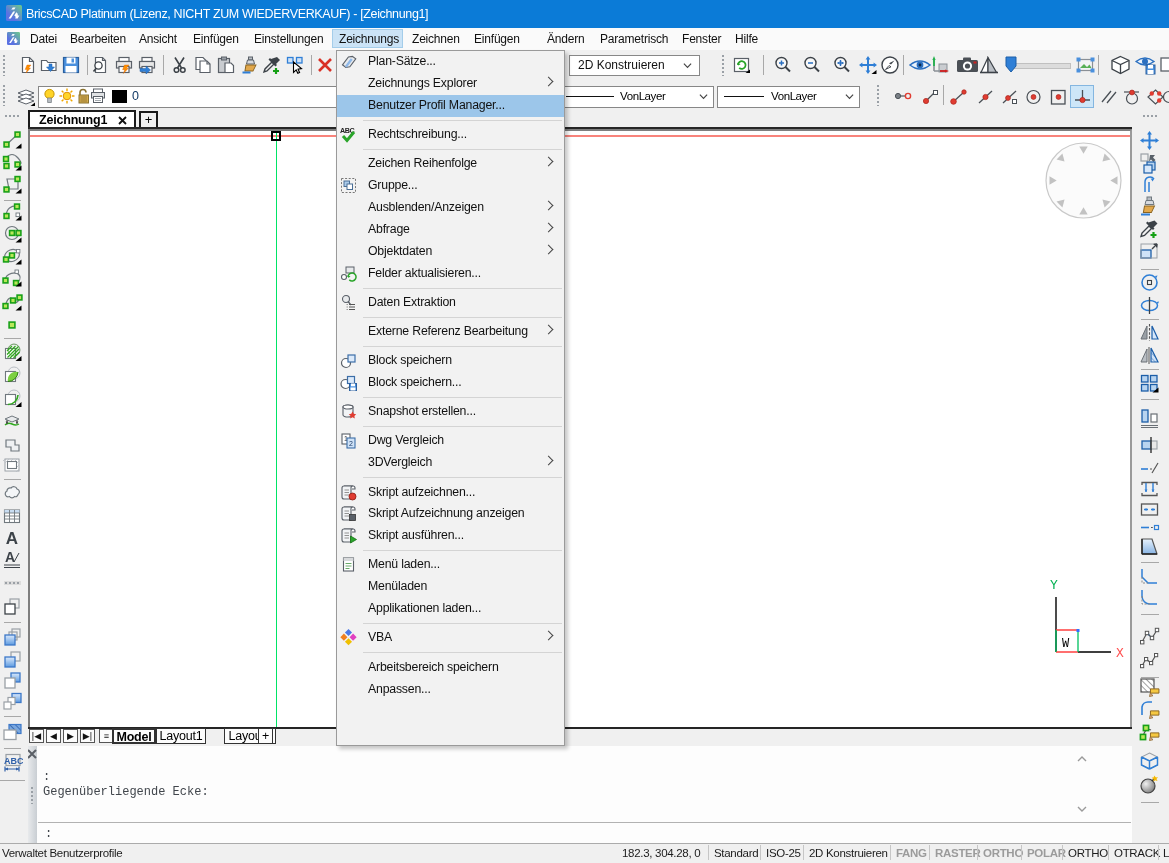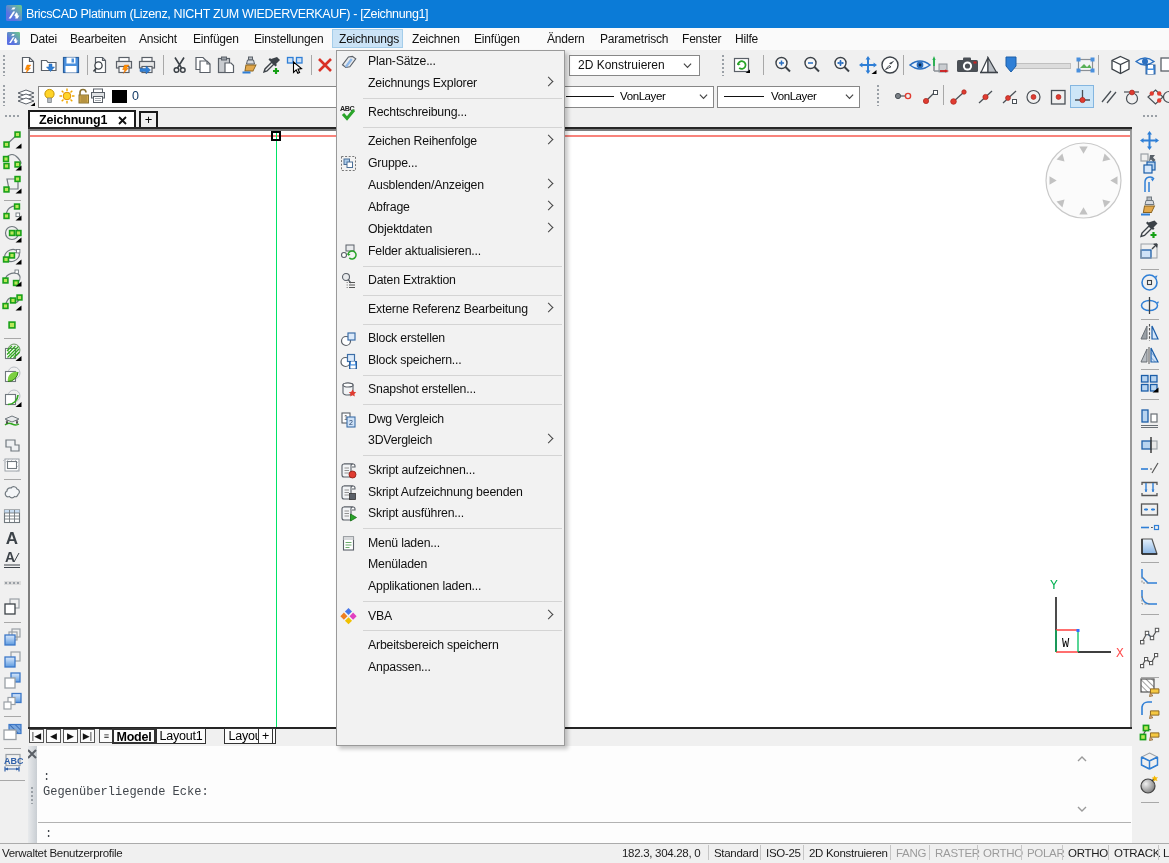--- a/index.html
+++ b/index.html
@@ -39,21 +39,21 @@
   .ltab{position:absolute;top:728px;height:16px;background:#fcfcfc;border:1px solid #333;box-sizing:border-box;font-size:12.5px;line-height:15px;text-align:center;letter-spacing:-0.2px;}
   
   #cmdpanel{left:28px;top:746px;width:1141px;height:97px;background:#fdfdfd;}
   #cmdstrip{left:28px;top:746px;width:9px;height:97px;background:linear-gradient(to right,#e8eaec,#c9ced3);}
   #cmdtext{left:43px;top:770px;font-family:"Liberation Mono",monospace;font-size:12px;color:#41464c;line-height:15px;white-space:pre;}
   #cmdline{left:38px;top:822px;width:1093px;height:21px;background:#fdfdfd;border-top:1px solid #b2b2b2;}
   #cmdline2{left:45px;top:827px;font-family:"Liberation Mono",monospace;font-size:12px;color:#41464c;}
   
   #statusbar{left:0;top:843px;width:1169px;height:20px;background:#f0f0f0;border-top:1px solid #ababab;box-sizing:border-box;}
   .st{position:absolute;top:847px;font-size:11.5px;color:#1c1c1c;letter-spacing:-0.3px;}
-  .stg{color:#9b9b9b;}
+  .stg{color:#9b9b9b;font-weight:bold;}
   .stsep{position:absolute;top:845px;width:1px;height:15px;background:#c6c6c6;}
   
   #leftdock{left:0;top:110px;width:28px;height:733px;background:#f0f0f0;}
   #rightdock{left:1132px;top:110px;width:37px;height:733px;background:#f0f0f0;}
   
   #menu{left:336px;top:50px;width:229px;height:696px;background:#f2f2f2;border:1px solid #9a9a9a;box-sizing:border-box;z-index:50;box-shadow:3px 3px 4px rgba(0,0,0,0.22);}
   .mitem{position:relative;height:21.9px;}
   .msep{position:relative;height:7.3px;}
   .msep div{position:absolute;left:26px;right:2px;top:3px;height:1px;background:#d4d4d4;}
   .mtext{position:absolute;left:31px;top:3px;font-size:12.3px;letter-spacing:-0.2px;color:#111;}
@@ -849,20 +849,23 @@
           <path d="M2 11 L9 4 l4 0 3 3 -7 7 -4 0 z" fill="#e8eaec" stroke="#5a6068" stroke-width="1.1" transform="rotate(-8 8 8)"></path>
           <path d="M5 13.5 L12 6.5" stroke="#8fb8e8" stroke-width="2.4" transform="rotate(-8 8 8)"></path>
         </svg>
       </span>
       <span class="mtext">Plan-Sätze...</span>
     </div>
   <div class="mitem">
       <span class="mtext">Zeichnungs Explorer</span>
       <span class="marrow"></span>
     </div>
+  <div class="mitem mhl">
+      <span class="mtext">Benutzer Profil Manager...</span>
+    </div>
   <div class="msep">
       <div></div>
     </div>
   <div class="mitem">
       <span class="mico">
         <svg width="17" height="17" viewBox="0 0 17 17">
           <text x="0" y="7" font-size="7.2" font-weight="bold" fill="#222" font-family="Liberation Sans" letter-spacing="-0.5">ABC</text>
           <path d="M3 10 l4 4.5 7-8.5" stroke="#2aa52a" stroke-width="3" fill="none"></path>
         </svg>
       </span>
@@ -932,21 +935,21 @@
   <div class="msep">
       <div></div>
     </div>
   <div class="mitem">
       <span class="mico">
         <svg width="17" height="17" viewBox="0 0 17 17">
           <circle cx="6" cy="11" r="4.5" fill="#fff" stroke="#5a6068" stroke-width="1.2"></circle>
           <rect x="8" y="3" width="7" height="7" fill="#dceafa" stroke="#3c6ea8" stroke-width="1.2"></rect>
         </svg>
       </span>
-      <span class="mtext">Block erstellen</span>
+      <span class="mtext">Block speichern</span>
     </div>
   <div class="mitem">
       <span class="mico">
         <svg width="17" height="17" viewBox="0 0 17 17">
           <circle cx="5.5" cy="10" r="4.5" fill="#fff" stroke="#5a6068" stroke-width="1.2"></circle>
           <rect x="7.5" y="2.5" width="7" height="7" fill="#dceafa" stroke="#3c6ea8" stroke-width="1.2"></rect>
           <rect x="9.5" y="9.5" width="7" height="7" fill="#4a90dd" stroke="#2a5f9e" stroke-width="1"></rect>
           <rect x="11" y="9.5" width="4" height="2.8" fill="#fff"></rect>
           <rect x="10.5" y="13.5" width="5" height="3" fill="#fff"></rect>
         </svg>
@@ -1000,21 +1003,21 @@
     </div>
   <div class="mitem">
       <span class="mico">
         <svg width="17" height="17" viewBox="0 0 17 17">
           <path d="M4 2 h9 a2 2 0 0 1 2 2 v1 h-3" fill="#fff" stroke="#5a6068" stroke-width="1.1"></path>
           <path d="M4 2 a2 2 0 0 0 -2 2 v9 a2 2 0 0 0 2 2 h7 v-10 a3 3 0 0 1 1-3 z" fill="#f2f4f6" stroke="#5a6068" stroke-width="1.1"></path>
           <path d="M4.5 6 h4.5 M4.5 8.5 h4.5 M4.5 11 h4.5" stroke="#888" stroke-width="0.9"></path>
           <rect x="9.5" y="9.5" width="6" height="6" fill="#5a6068" stroke="#333" stroke-width="0.8"></rect>
         </svg>
       </span>
-      <span class="mtext">Skript Aufzeichnung beenden</span>
+      <span class="mtext">Skript Aufzeichnung anzeigen</span>
     </div>
   <div class="mitem">
       <span class="mico">
         <svg width="17" height="17" viewBox="0 0 17 17">
           <path d="M4 2 h9 a2 2 0 0 1 2 2 v1 h-3" fill="#fff" stroke="#5a6068" stroke-width="1.1"></path>
           <path d="M4 2 a2 2 0 0 0 -2 2 v9 a2 2 0 0 0 2 2 h7 v-10 a3 3 0 0 1 1-3 z" fill="#f2f4f6" stroke="#5a6068" stroke-width="1.1"></path>
           <path d="M4.5 6 h4.5 M4.5 8.5 h4.5 M4.5 11 h4.5" stroke="#888" stroke-width="0.9"></path>
           <path d="M10.5 9 l6 3.5 -6 3.5 z" fill="#2aa52a" stroke="#157015" stroke-width="0.8"></path>
         </svg>
       </span>

